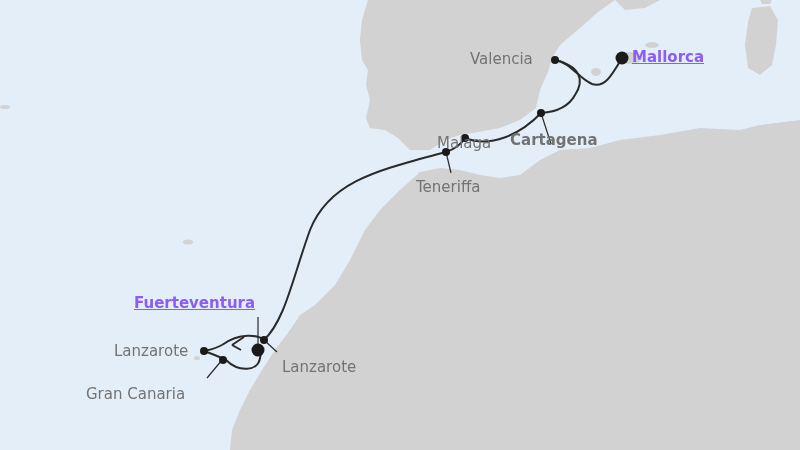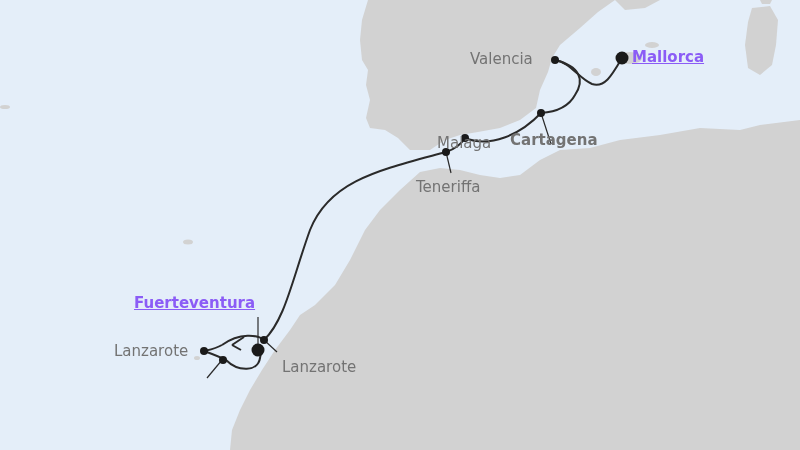--- a/index.html
+++ b/index.html
@@ -68,13 +68,14 @@
   </svg>
 
   <span class="label bold" style="left:632px; top:50px;">Mallorca</span>
   <span class="label" style="left:470px; top:52px;">Valencia</span>
   <span class="label" style="left:510px; top:133px;font-weight:bold;">Cartagena</span>
   <span class="label" style="left:437px; top:108px;margin-top:28px;">Malaga</span>
   <span class="label" style="left:416px; top:180px;">Teneriffa</span>
   <span class="label" style="left:282px; top:360px;text-align:center;">Lanzarote</span>
   <span class="label bold" style="left:134px; top:296px;">Fuerteventura</span>
   <span class="label" style="left:114px; top:344px;">Lanzarote</span>
+  <span class="label" style="left:86px; top:387px;">Gran Canaria</span>
 </div>
 
 </body></html>

